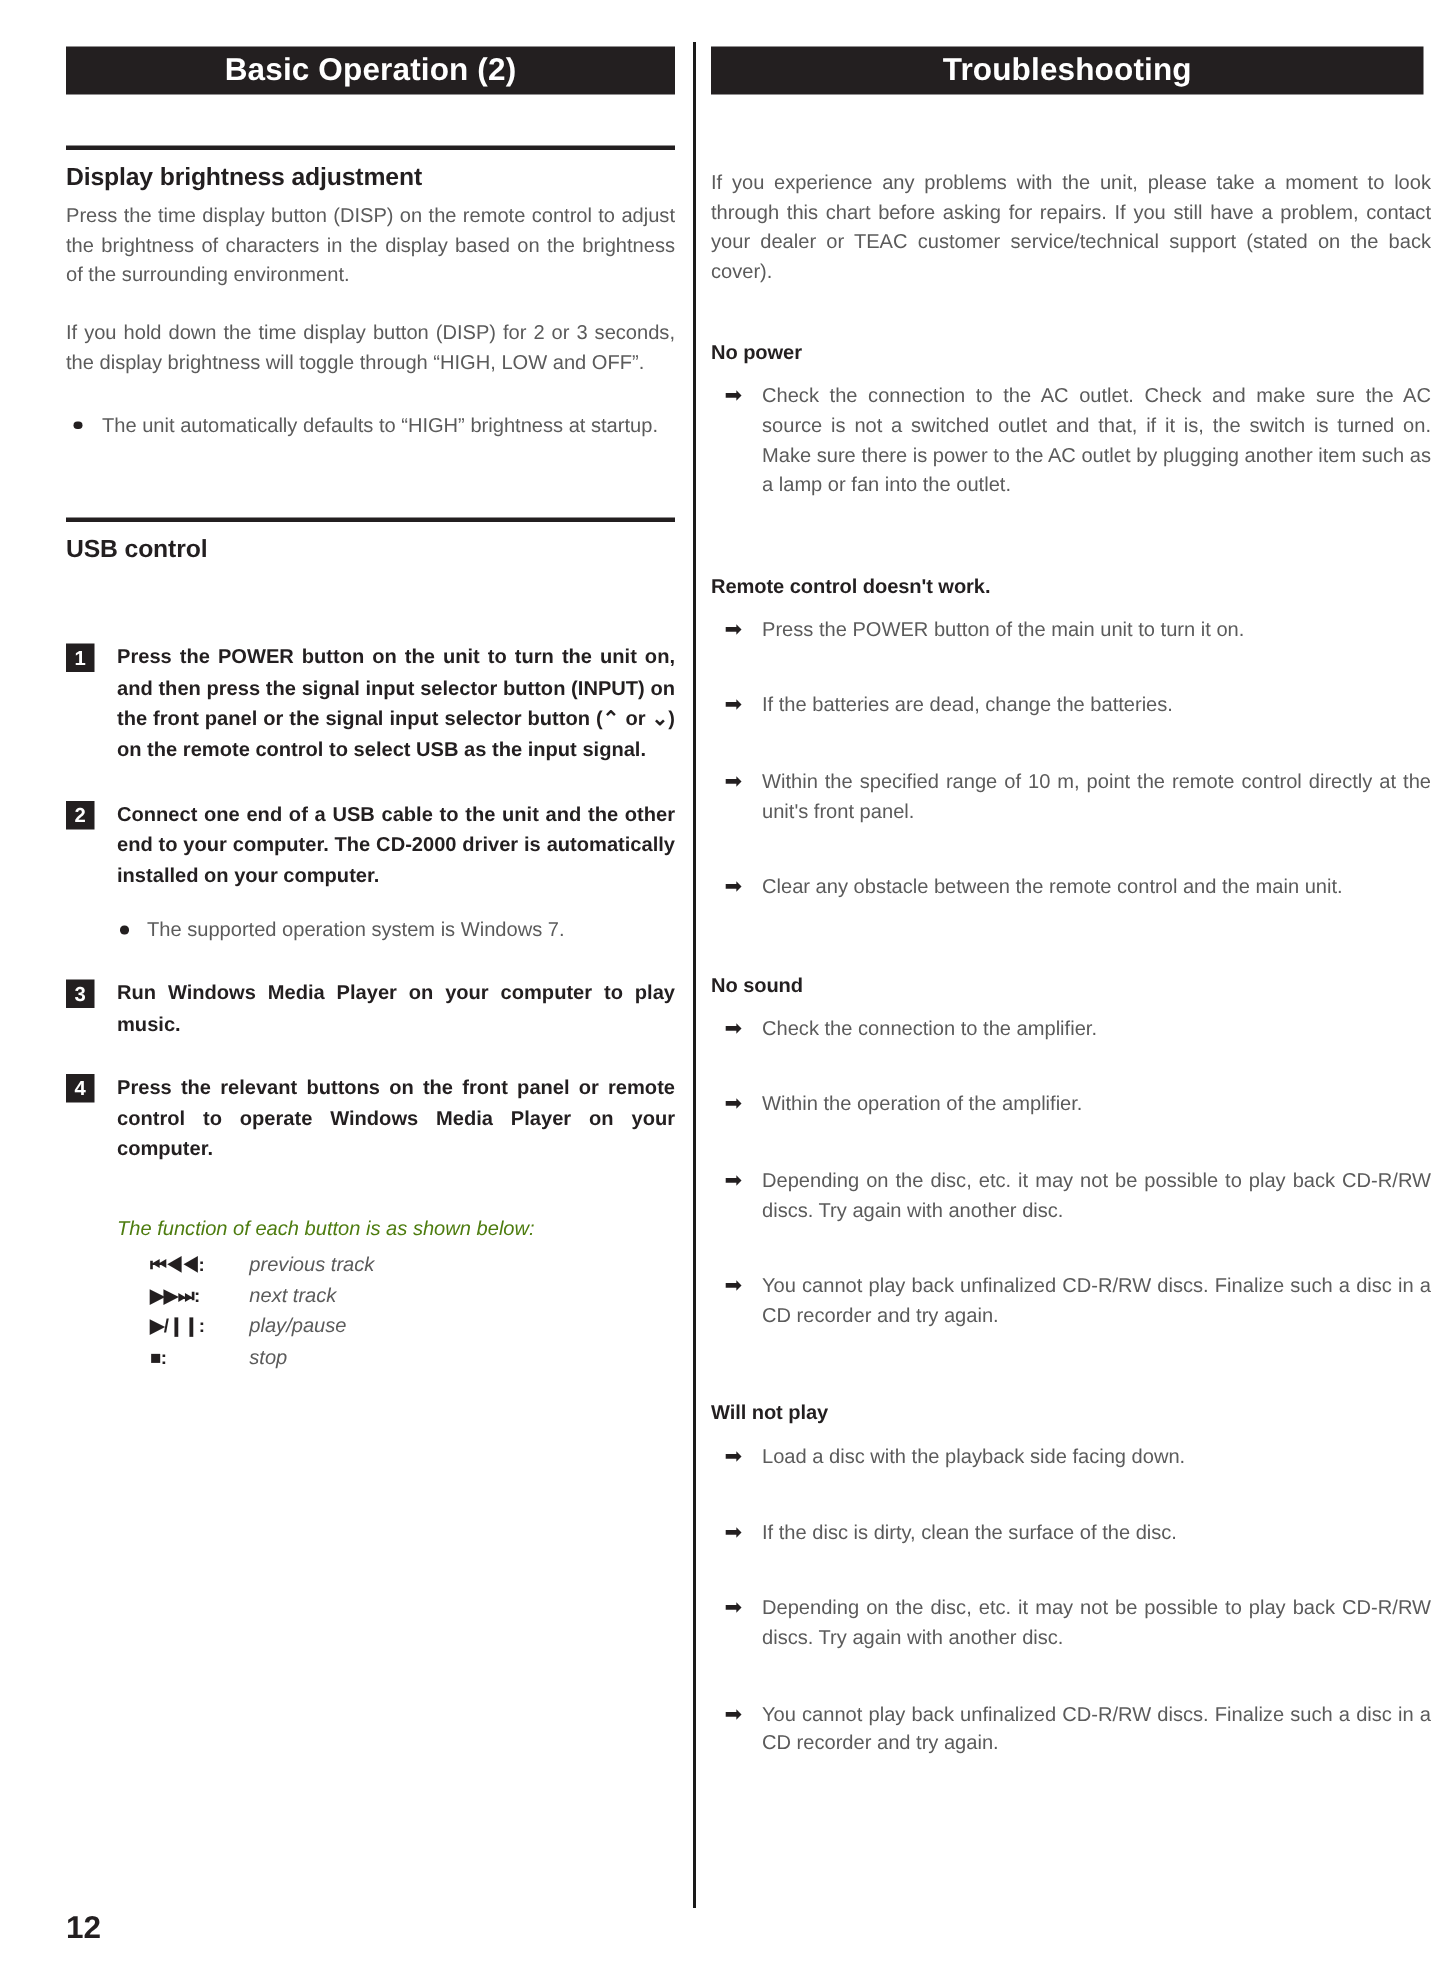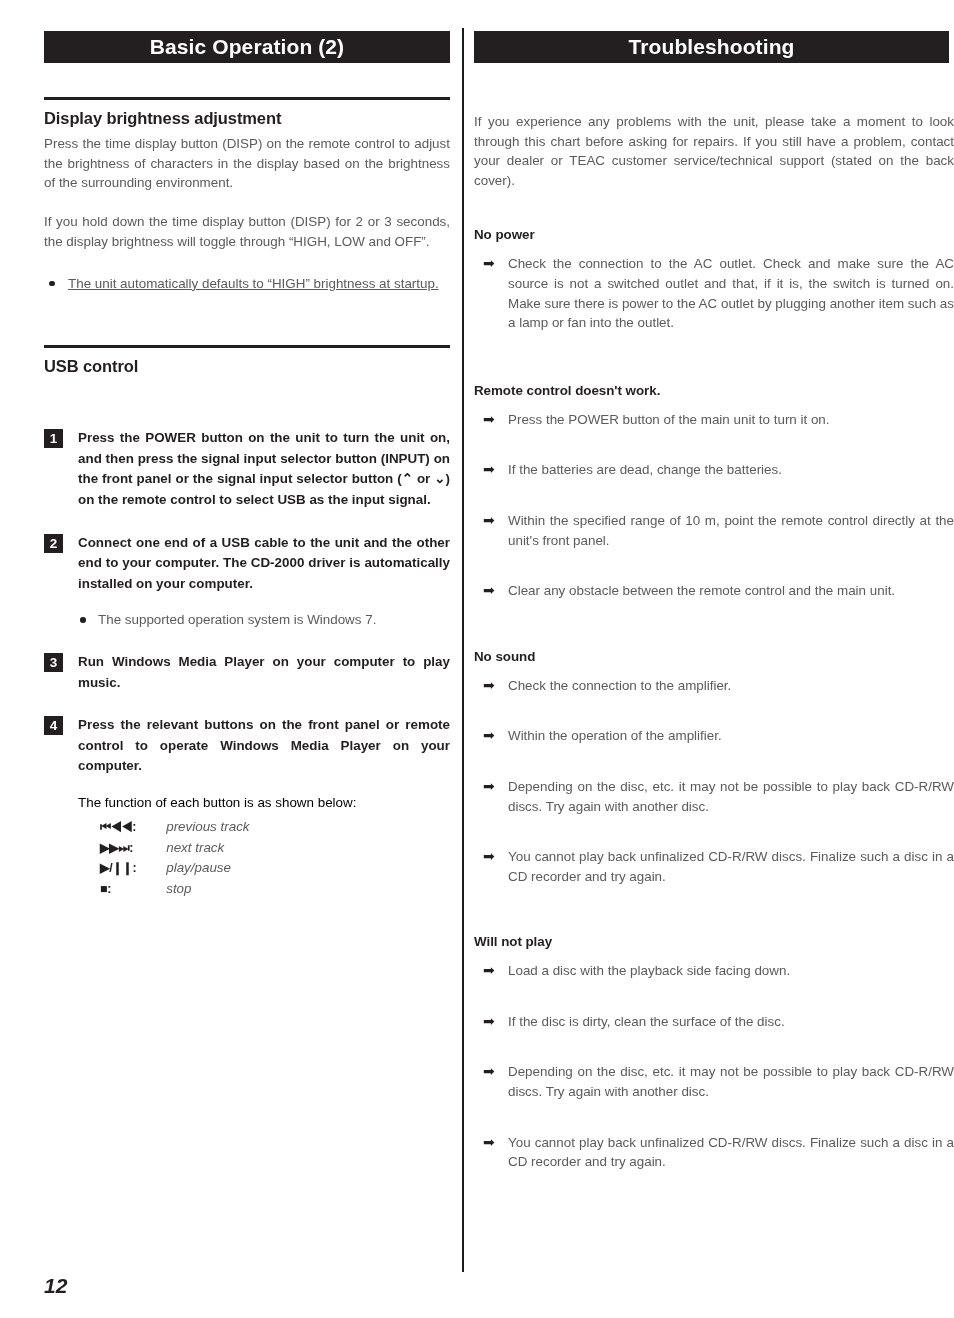--- a/index.html
+++ b/index.html
@@ -79,21 +79,20 @@
   .spacer-md { height: 22px; }
   .spacer-lg { height: 34px; }
 
   
   .dot-item {
     position: relative;
     padding-left: 24px;
     font-size: 13.4px;
     line-height: 19.6px;
     color: #5b5b5b;
-    text-decoration: underline;
   }
   .dot-item .dot {
     position: absolute;
     left: 5px;
     top: 7px;
     width: 5.5px;
     height: 5.5px;
     background: #231f20;
     border-radius: 50%;
   }
@@ -137,25 +136,26 @@
   .step .sub-dot .dot {
     position: absolute;
     left: 2px;
     top: 7px;
     width: 5.5px;
     height: 5.5px;
     background: #231f20;
     border-radius: 50%;
   }
   .step .sub-note {
-    margin-top: 16px;
-    font-size: 13.4px;
-    line-height: 19.6px;
-    color: #000000;
+    margin-top: 32px;
+    font-size: 13.4px;
+    line-height: 19.6px;
+    color: #4d7c0f;
     font-weight: normal;
+    font-style: italic;
   }
 
   
   .legend {
     margin-top: 5px;
     border-collapse: collapse;
   }
   .legend td {
     font-size: 13.4px;
     line-height: 19.4px;
@@ -202,21 +202,20 @@
   }
   .gap-item { margin-top: 31px; }
 
   
   .page-no {
     position: absolute;
     left: 44px;
     top: 1274px;
     font-size: 21px;
     font-weight: bold;
-    font-style: italic;
     color: #231f20;
   }
 </style>
 </head>
 <body>
 
 <div class="page">
 
   <div class="divider"></div>
 

